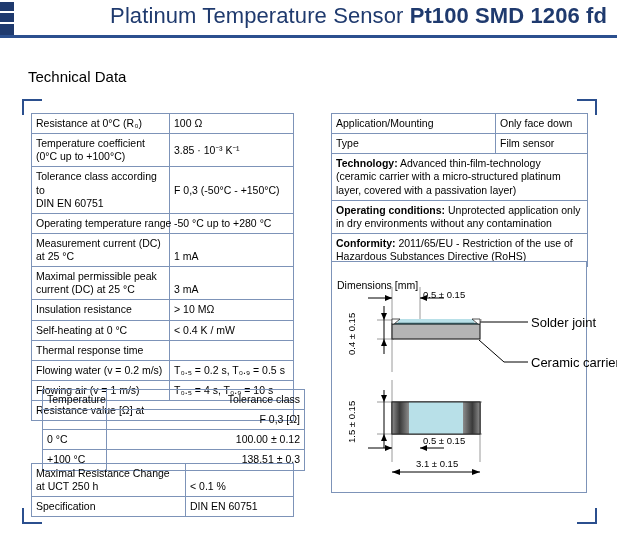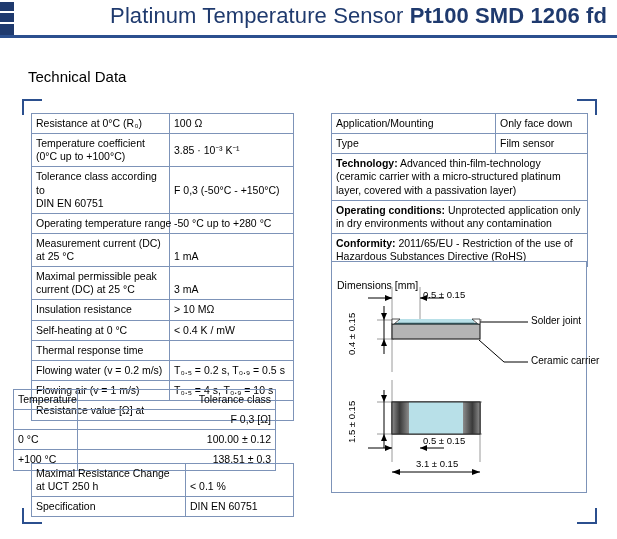--- a/index.html
+++ b/index.html
@@ -128,21 +128,21 @@
     font-size: 9.5px;
     color: #000000;
     white-space: nowrap;
   }
   .dim-label.rot {
     transform: rotate(-90deg);
     transform-origin: left top;
   }
   .lead-label {
     position: absolute;
-    font-size: 10px;
+    font-size: 13px;
     white-space: nowrap;
   }
 </style>
 </head>
 <body>
 
 <div class="header">
   <div class="header-accent">
     <div class="seg s1"></div>
     <div class="seg s2"></div>
@@ -219,21 +219,21 @@
     <tr>
       <td class="nowrap"> Flowing air (v = 1 m/s)</td>
       <td class="nowrap">T₀.₅ = 4 s, T₀.₉ = 10 s</td>
     </tr>
     <tr>
       <td colspan="2">Resistance value [Ω] at</td>
     </tr>
   </tbody>
 </table>
 
-<table class="spec" style="position:absolute; left:13px; top:389px; width:262px;">
+<table class="spec" style="position:absolute; left:42px; top:389px; width:262px;">
   <colgroup>
       <col style="width:64px">
       <col style="width:198px">
     </colgroup>
   <tbody>
     <tr>
       <td>Temperature</td>
       <td class="ctr">Tolerance class</td>
     </tr>
     <tr>

